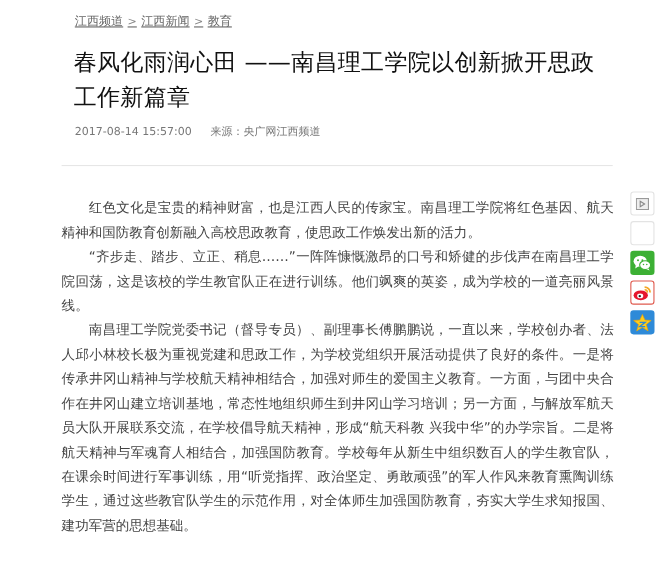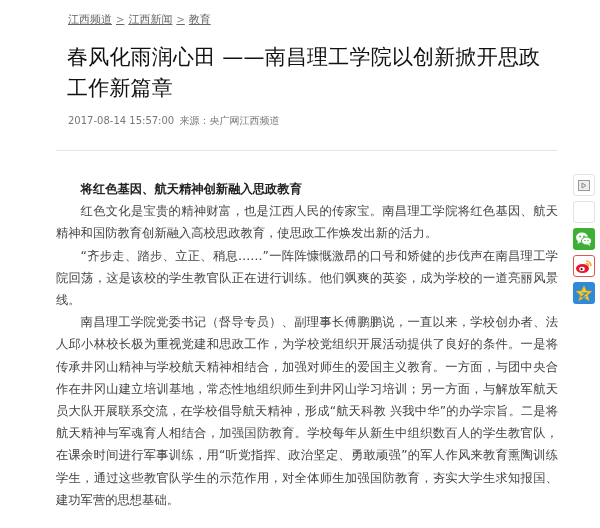--- a/index.html
+++ b/index.html
@@ -16,21 +16,21 @@
     .title {
       position: absolute; left: 67px; top: 42px; width: 490px;
       font-size: 21px; font-weight: normal; color: #111; line-height: 31px;
       letter-spacing: 0.2px;
     }
 
     .meta {
       position: absolute; left: 68px; top: 114px;
       font-size: 10px; color: #777; white-space: nowrap; line-height: 14px;
     }
-    .meta .source { margin-left: 2px; text-align: center; }
+    .meta .source { margin-left: 14px; text-align: center; }
 
     .divider {
       position: absolute; left: 56px; top: 150px; width: 501px; height: 1px;
       background: #e6e6e6;
     }
 
     .article {
       position: absolute; left: 56px; top: 178px; width: 502px;
       font-size: 12.3px; line-height: 22.2px; color: #444;
       text-align: justify;
@@ -60,21 +60,20 @@
 <h1 class="title">春风化雨润心田 ——南昌理工学院以创新掀开思政工作新篇章</h1>
 
 <div class="meta">
   <span>2017-08-14 15:57:00</span>
   <span class="source">来源：央广网江西频道</span>
 </div>
 
 <div class="divider"></div>
 
 <article class="article">
-  <p class="subhead">将红色基因、航天精神创新融入思政教育</p>
   <p>红色文化是宝贵的精神财富，也是江西人民的传家宝。南昌理工学院将红色基因、航天精神和国防教育创新融入高校思政教育，使思政工作焕发出新的活力。</p>
   <p>“齐步走、踏步、立正、稍息……”一阵阵慷慨激昂的口号和矫健的步伐声在南昌理工学院回荡，这是该校的学生教官队正在进行训练。他们飒爽的英姿，成为学校的一道亮丽风景线。</p>
   <p>南昌理工学院党委书记（督导专员）、副理事长傅鹏鹏说，一直以来，学校创办者、法人邱小林校长极为重视党建和思政工作，为学校党组织开展活动提供了良好的条件。一是将传承井冈山精神与学校航天精神相结合，加强对师生的爱国主义教育。一方面，与团中央合作在井冈山建立培训基地，常态性地组织师生到井冈山学习培训；另一方面，与解放军航天员大队开展联系交流，在学校倡导航天精神，形成“航天科教 兴我中华”的办学宗旨。二是将航天精神与军魂育人相结合，加强国防教育。学校每年从新生中组织数百人的学生教官队，在课余时间进行军事训练，用“听党指挥、政治坚定、勇敢顽强”的军人作风来教育熏陶训练学生，通过这些教官队学生的示范作用，对全体师生加强国防教育，夯实大学生求知报国、建功军营的思想基础。</p>
 </article>
 
 <aside class="share-bar">
   <div class="share-btn outline">
     <svg width="12" height="11" viewBox="0 0 12 11">
       <rect x="0.5" y="0.5" width="11" height="10" fill="#eee" stroke="#999"></rect>
       <path d="M4 3 L8 5.5 L4 8 Z" fill="none" stroke="#888" stroke-width="1"></path>

